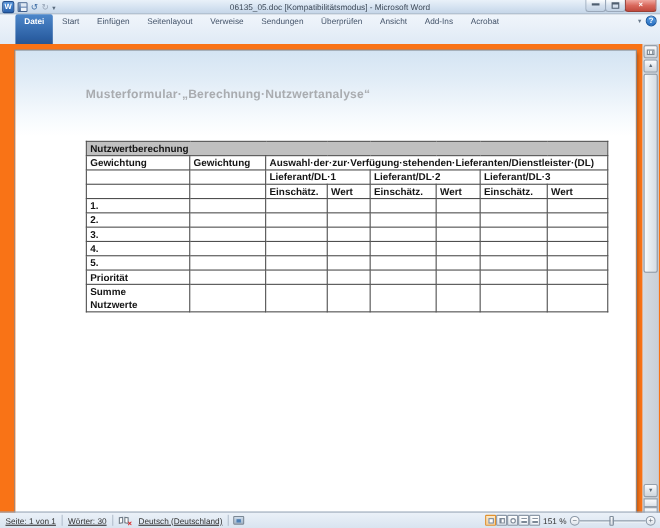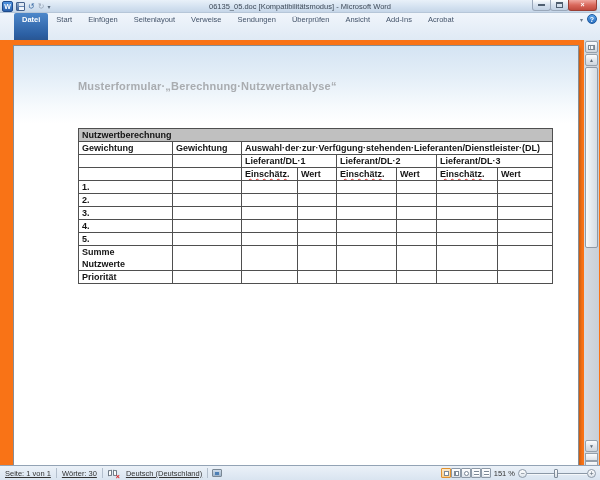--- a/index.html
+++ b/index.html
@@ -51,21 +51,21 @@
     color:#a9acb0; letter-spacing:.2px; white-space:nowrap; }
 
   
   table.nwa { position:absolute; left:64px; top:82px; width:474px; border-collapse:collapse;
     table-layout:fixed; font-size:9px; font-weight:bold; color:#141414; }
   table.nwa td { border:1px solid #4f4f4f; padding:0 3px; height:13px; line-height:12px;
     overflow:hidden; white-space:nowrap; vertical-align:top; }
   table.nwa { border:1.5px solid #2e2e2e; }
   td.title-cell { background:#c0c0c0; }
   td.tall { height:26px; }
-  .squiggle { text-decoration:underline; text-decoration-style:wavy; text-decoration-color:#e03030;
+  .squiggle { text-decoration-style:wavy; text-decoration-color:#e03030;
     text-decoration-thickness:1px; text-underline-offset:1px; }
 
   
   .vscroll { position:absolute; right:1px; top:0; width:15px; height:438px;
     background:linear-gradient(90deg,#d6dbe1,#c9cfd7); }
   .sb-btn { position:absolute; left:1px; width:13px; height:12px; border:1px solid #96a0ab; border-radius:2px;
     background:linear-gradient(180deg,#fdfdfe,#dfe4ea 55%,#d0d6dd); color:#5b6977; font-size:5px;
     text-align:center; line-height:11px; }
   .ruler-btn { top:1px; }
   .ruler-glyph { display:inline-block; width:7px; height:5px; margin-top:3px; background:#f3f6f9; border:1px solid #7d8max791;
@@ -235,41 +235,41 @@
         <td>5.</td>
         <td></td>
             <td></td>
         <td></td>
             <td></td>
         <td></td>
             <td></td>
         <td></td>
       </tr>
       <tr>
+        <td>Priorität</td>
+        <td></td>
+            <td></td>
+        <td></td>
+            <td></td>
+        <td></td>
+            <td></td>
+        <td></td>
+      </tr>
+      <tr>
         <td class="tall">
           <div>Summe</div>
           <div>Nutzwerte</div>
         </td>
         <td class="tall"></td>
             <td class="tall"></td>
         <td class="tall"></td>
             <td class="tall"></td>
         <td class="tall"></td>
             <td class="tall"></td>
         <td class="tall"></td>
-      </tr>
-      <tr>
-        <td>Priorität</td>
-        <td></td>
-            <td></td>
-        <td></td>
-            <td></td>
-        <td></td>
-            <td></td>
-        <td></td>
       </tr>
     </tbody>
       </table>
   </div>
 
   <div class="vscroll">
     <div class="sb-btn ruler-btn"><span class="ruler-glyph"></span></div>
     <div class="sb-btn sb-up">▲</div>
     <div class="sb-thumb"></div>
     <div class="sb-btn sb-down">▼</div>

